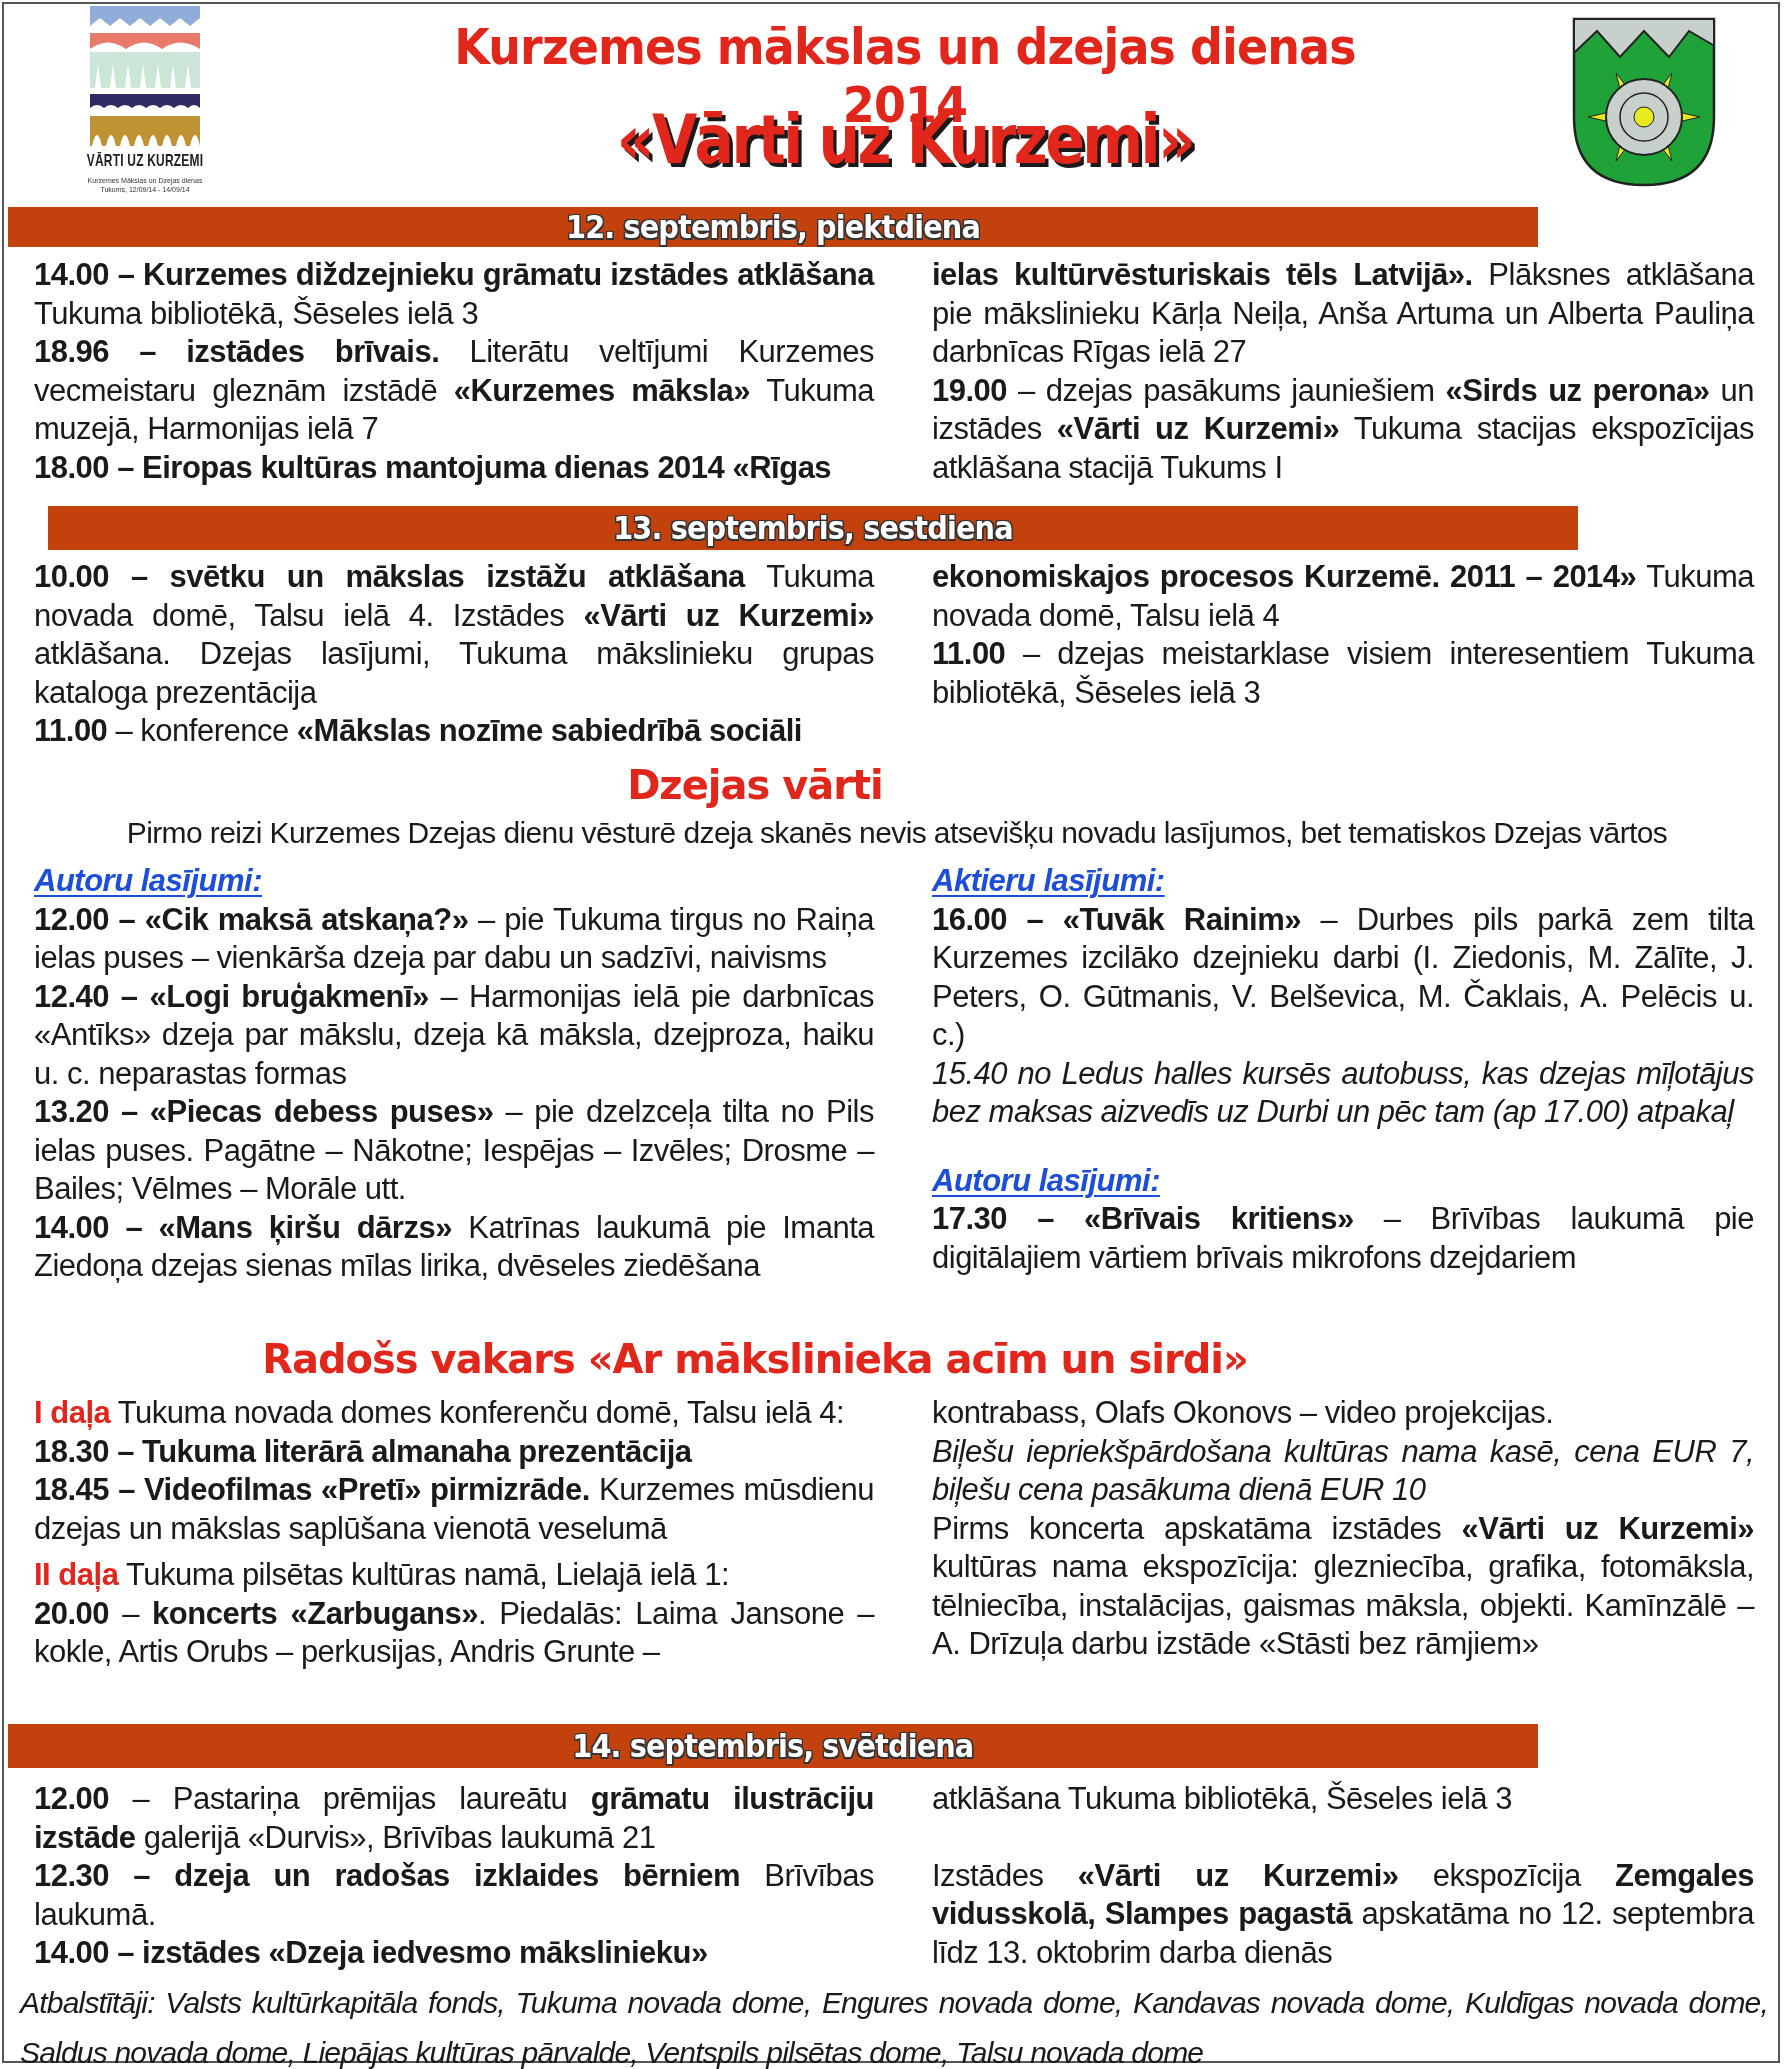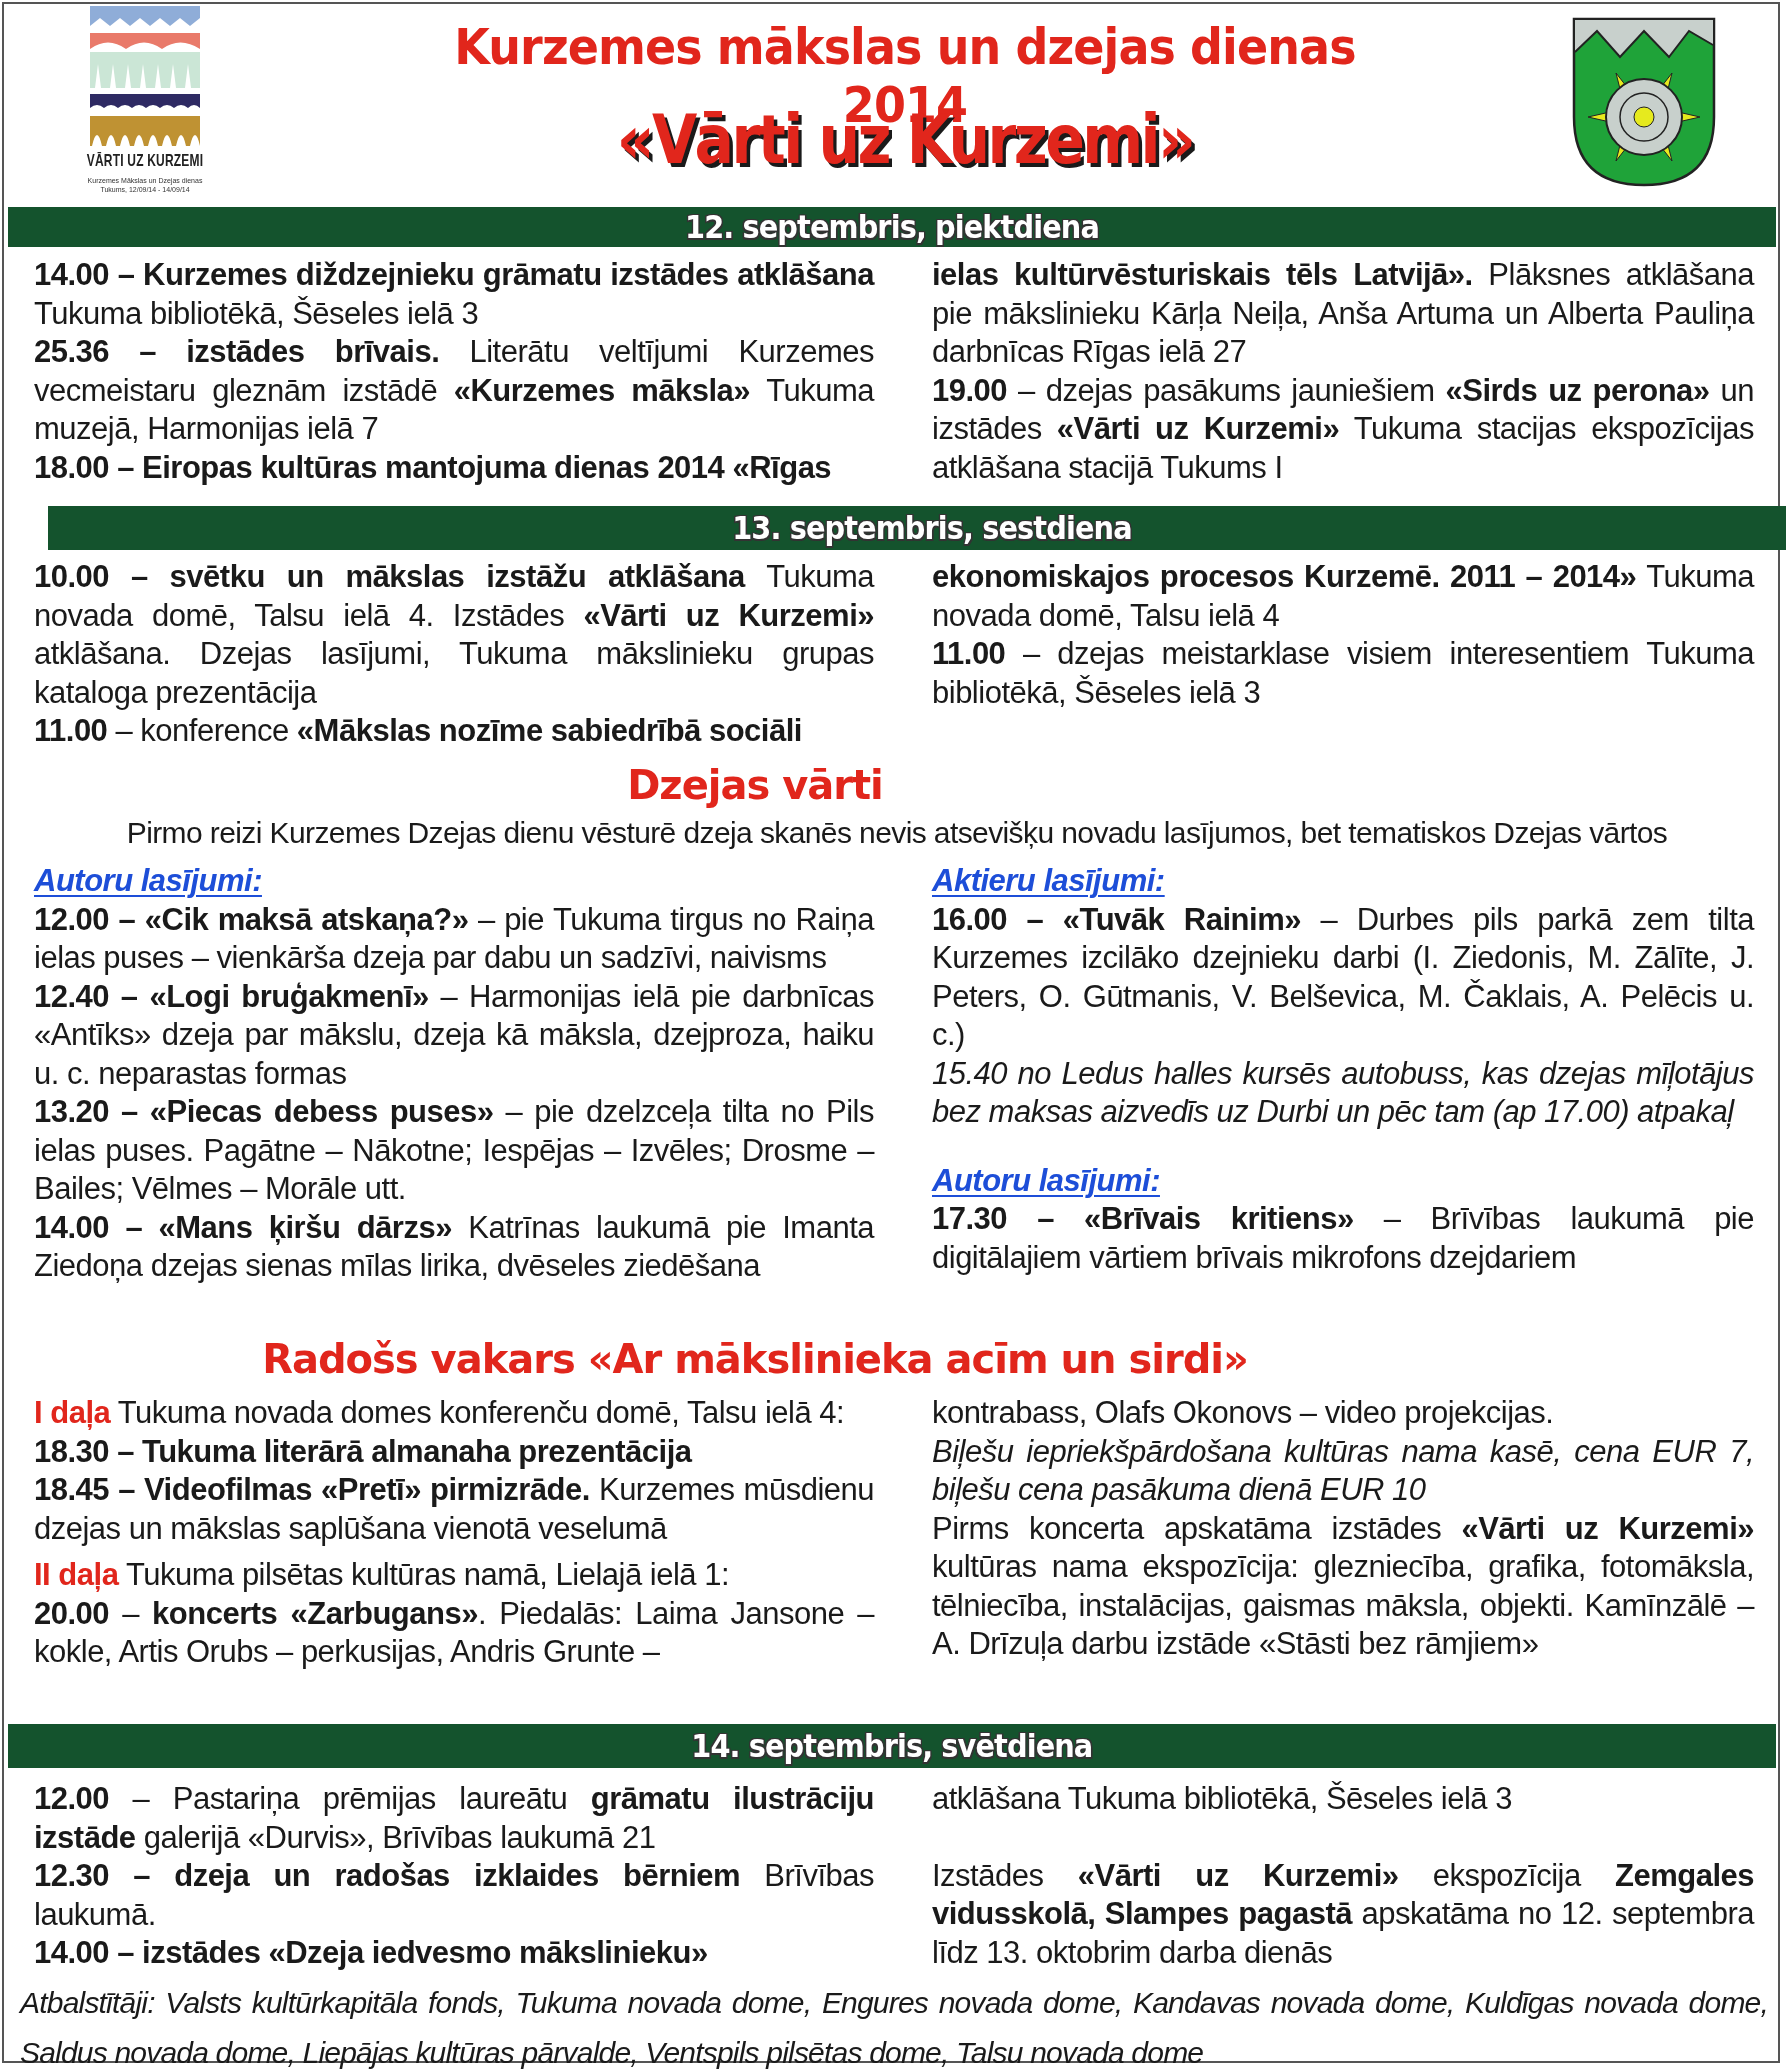--- a/index.html
+++ b/index.html
@@ -12,21 +12,21 @@
                 font:bold 12px "Liberation Sans", sans-serif; letter-spacing:0.2px; color:#222; transform:scaleY(1.35);}
   .logo-sub { position:absolute; left:72px; top:176px; width:146px; text-align:center;
               font:7px "Liberation Sans", sans-serif; color:#333; line-height:9px; }
   .title1 { position:absolute; left:340px; top:18px; width:1130px; text-align:center;
             color:#e1261c; font:bold 50px "DejaVu Sans", sans-serif; letter-spacing:-1px;
             transform:scaleX(0.92); }
   .title2 { position:absolute; left:340px; top:100px; width:1130px; text-align:center;
             color:#e1261c; font:bold 68px "DejaVu Sans", sans-serif; letter-spacing:-3px;
             text-shadow:4px 4px 0 #1a1a1a; transform:scaleX(0.86); }
   .crest { position:absolute; left:1572px; top:17px; width:144px; height:170px; }
-  .bar { position:absolute; left:8px; width:1768px; background:#14532d; text-align:center;
+  .bar { position:absolute; left:8px; width:1530px; background:#c2410c; text-align:center;
          color:#fff; font:bold 32px "DejaVu Sans", sans-serif; letter-spacing:-1px;
          text-shadow:-1.5px -1.5px 0 #333, 1.5px -1.5px 0 #333, -1.5px 1.5px 0 #333, 1.5px 1.5px 0 #333; }
   .bar span { display:inline-block; transform:scaleX(0.9); }
   .col { position:absolute; font-size:31px; line-height:38.5px; text-align:justify;
          letter-spacing:-0.5px; }
   .col p { margin:0; }
   .L { left:34px; width:840px; }
   .R { left:932px; width:822px; }
   b { font-weight:bold; }
   .it { font-style:italic; }
@@ -85,21 +85,21 @@
       <circle r="10" fill="#e6ea1e" stroke="#222" stroke-width="1"></circle>
     </g>
   </svg>
 </div>
 
 <div class="bar" style="top:207px;height:40px;line-height:40px;">
   <span>12. septembris, piektdiena</span>
 </div>
 <div class="col L" style="top:256px;">
   <p><b>14.00 –</b> <b>Kurzemes diždzejnieku grāmatu izstādes atklāšana</b> <span>Tukuma bibliotēkā, Šēseles ielā 3</span></p>
-  <p><b>25.36 –</b> <b>izstādes brīvais.</b> <span>Literātu veltījumi Kurzemes vecmeistaru gleznām izstādē</span> <b>«Kurzemes māksla»</b> <span>Tukuma muzejā, Harmonijas ielā 7</span></p>
+  <p><b>18.96 –</b> <b>izstādes brīvais.</b> <span>Literātu veltījumi Kurzemes vecmeistaru gleznām izstādē</span> <b>«Kurzemes māksla»</b> <span>Tukuma muzejā, Harmonijas ielā 7</span></p>
   <p><b>18.00 –</b> <b>Eiropas kultūras mantojuma dienas 2014 «Rīgas</b></p>
 </div>
 <div class="col R" style="top:256px;">
   <p><b>ielas kultūrvēsturiskais tēls Latvijā».</b> <span>Plāksnes atklāšana pie mākslinieku Kārļa Neiļa, Anša Artuma un Alberta Pauliņa darbnīcas Rīgas ielā 27</span></p>
   <p><b>19.00</b> <span>– dzejas pasākums jauniešiem</span> <b>«Sirds uz perona»</b> <span>un izstādes</span> <b>«Vārti uz Kurzemi»</b> <span>Tukuma stacijas ekspozīcijas atklāšana stacijā Tukums I</span></p>
 </div>
 
 <div class="bar" style="top:506px;height:44px;line-height:44px;margin-left:40px;">
   <span>13. septembris, sestdiena</span>
 </div>

